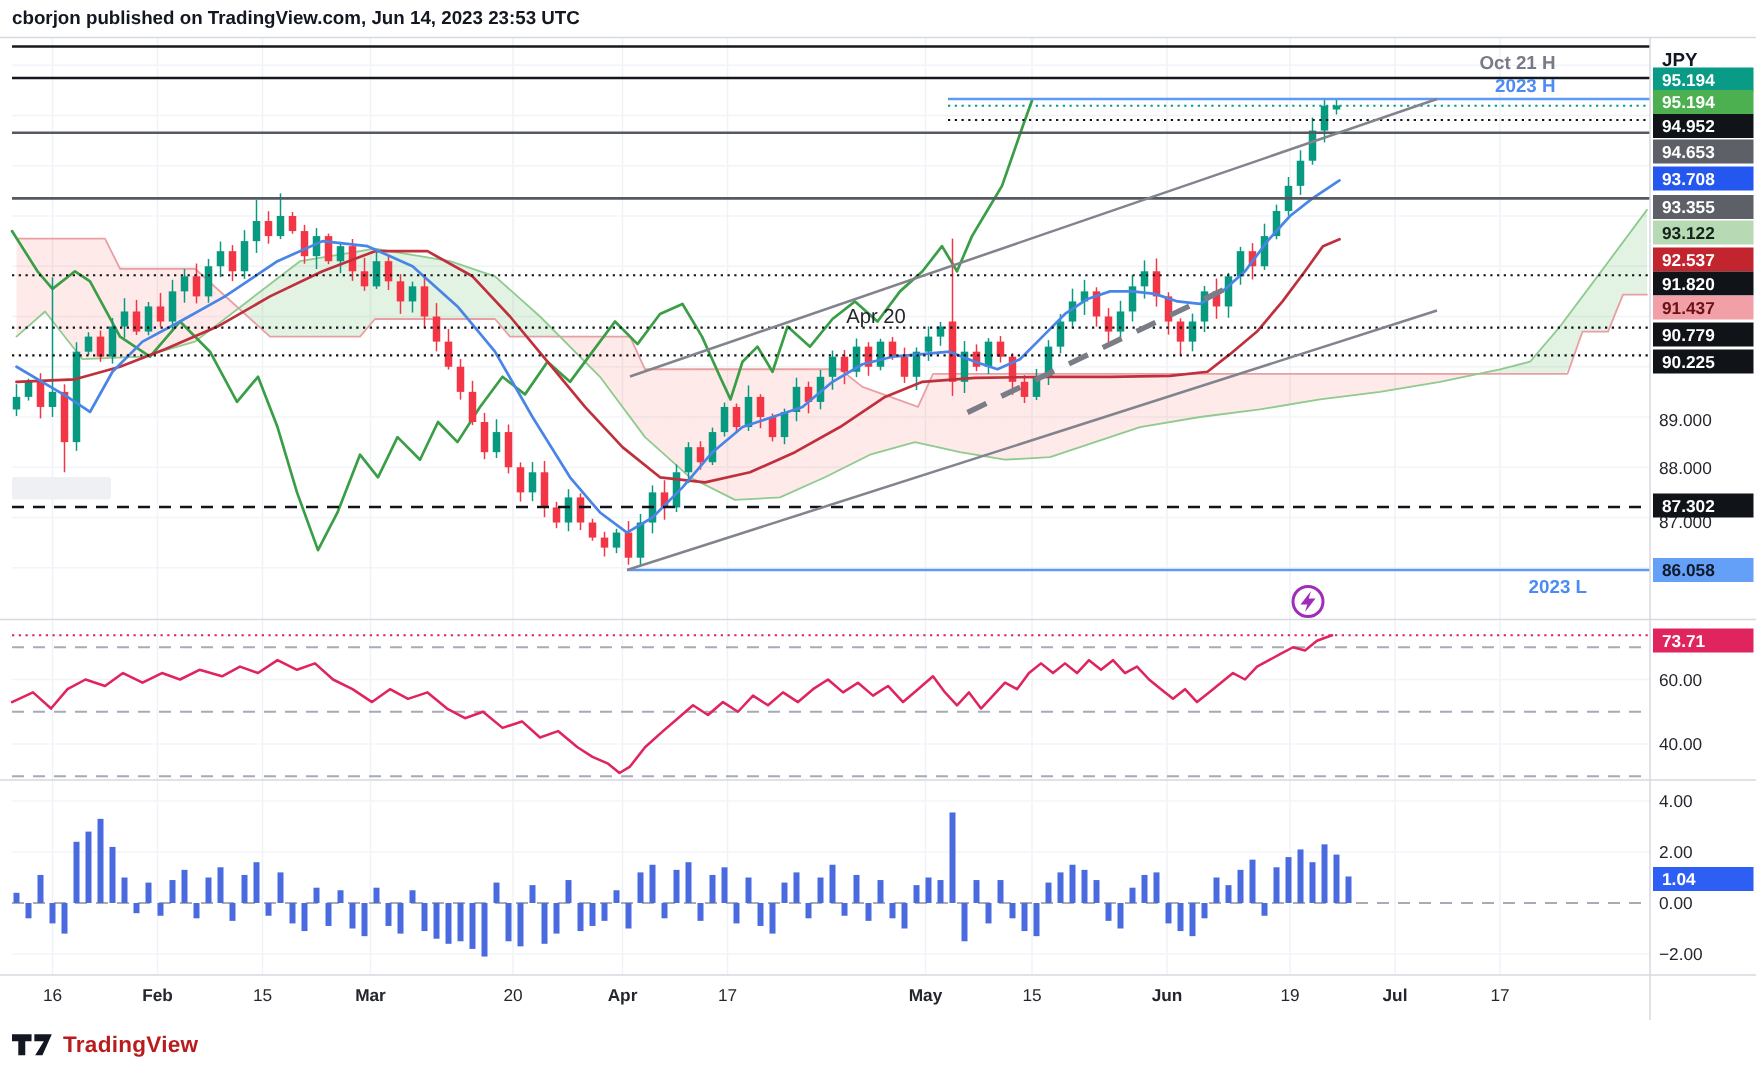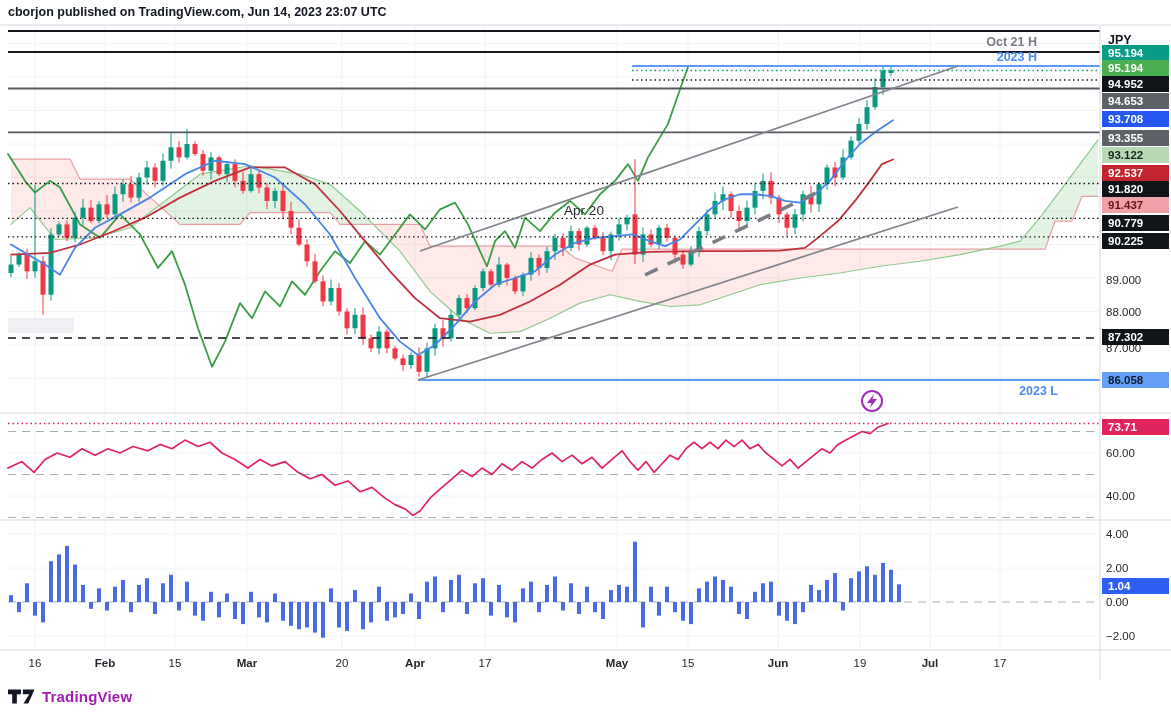--- a/index.html
+++ b/index.html
@@ -1,28 +1,28 @@
 <!DOCTYPE html>
 <html><head>
 <meta charset="utf-8">
 <style>
   html,body{margin:0;padding:0;background:#fff;}
   #app{position:relative;width:1171px;height:716px;background:#fff;overflow:hidden;
        font-family:"Liberation Sans",sans-serif;}
   #title{position:absolute;left:8px;top:5px;font-size:12.5px;font-weight:600;color:#131722;}
   #chart-host{position:absolute;left:0;top:0;}
   #footer{position:absolute;left:8px;top:688px;display:flex;align-items:center;gap:7px;}
-  #footer .brand{font-size:15px;font-weight:700;color:#a21caf;letter-spacing:.2px;}
+  #footer .brand{font-size:15px;font-weight:700;color:#b91c1c;letter-spacing:.2px;}
   svg text{user-select:none;}
 </style>
 </head>
 <body>
 
 <div id="app">
-  <div id="title">cborjon published on TradingView.com, Jun 14, 2023 23:07 UTC</div>
+  <div id="title">cborjon published on TradingView.com, Jun 14, 2023 23:53 UTC</div>
   <div id="chart-host"><svg width="1171" height="716">
         <line x1="35" y1="25" x2="35" y2="650" stroke="#f0f2f7" stroke-width="1"></line>
         <line x1="105" y1="25" x2="105" y2="650" stroke="#f0f2f7" stroke-width="1"></line>
         <line x1="175" y1="25" x2="175" y2="650" stroke="#f0f2f7" stroke-width="1"></line>
         <line x1="247" y1="25" x2="247" y2="650" stroke="#f0f2f7" stroke-width="1"></line>
         <line x1="342" y1="25" x2="342" y2="650" stroke="#f0f2f7" stroke-width="1"></line>
         <line x1="415" y1="25" x2="415" y2="650" stroke="#f0f2f7" stroke-width="1"></line>
         <line x1="485" y1="25" x2="485" y2="650" stroke="#f0f2f7" stroke-width="1"></line>
         <line x1="617" y1="25" x2="617" y2="650" stroke="#f0f2f7" stroke-width="1"></line>
         <line x1="688" y1="25" x2="688" y2="650" stroke="#f0f2f7" stroke-width="1"></line>

